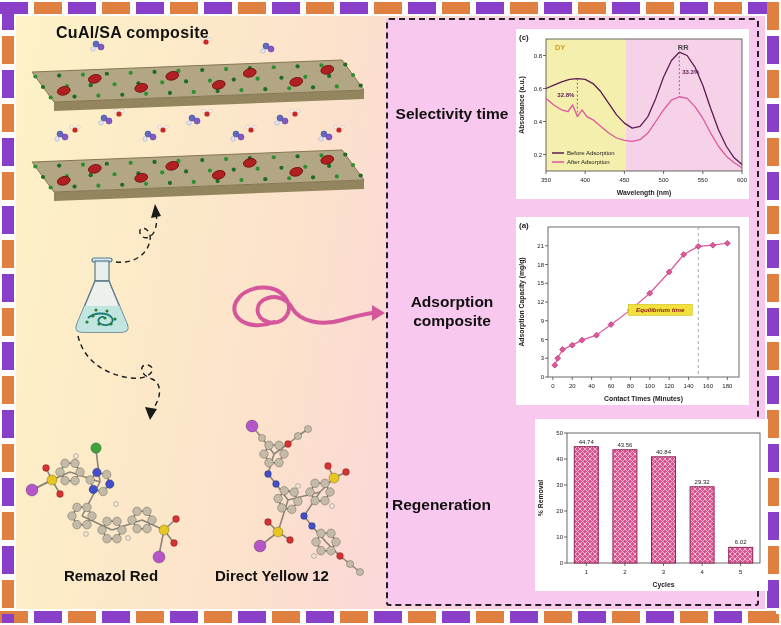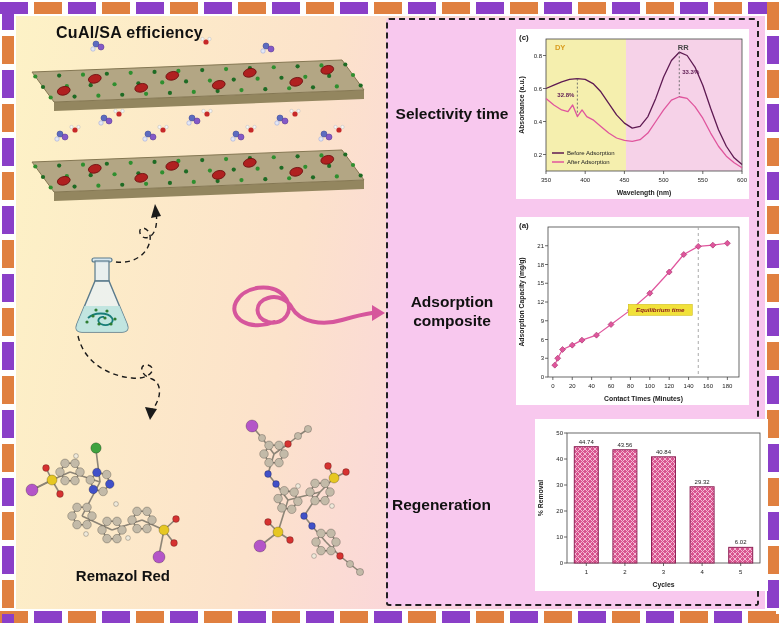--- a/index.html
+++ b/index.html
@@ -14,21 +14,21 @@
   .strip.v{top:2px;bottom:2px;width:12px;
     background:repeating-linear-gradient(180deg,#8a3fc8 0 28px,transparent 28px 34px,#e08040 34px 62px,transparent 62px 68px);}
   .strip.left{left:2px}
   .strip.right{right:2px;background:repeating-linear-gradient(180deg,#e08040 0 28px,transparent 28px 34px,#8a3fc8 34px 62px,transparent 62px 68px);}
 
   .content{position:absolute;left:16px;top:16px;width:749px;height:593px;
     background:linear-gradient(100deg,#fdf2c6 0%,#fce2cb 38%,#f9cde6 72%,#f8c5ee 100%);}
 
   .title{position:absolute;left:40px;top:8px;font-size:16px;font-weight:bold;color:#111;letter-spacing:.3px;}
   .mol-label{position:absolute;font-size:15px;font-weight:bold;color:#111;}
-  .mol-label.remazol{left:20px;top:551px;width:134px;text-align:right;}
+  .mol-label.remazol{left:28px;top:551px;width:134px;text-align:center;}
   .mol-label.dy{left:168px;top:551px;width:176px;text-align:center;}
 
   #illus{position:absolute;left:0;top:0;}
 
   .panel{position:absolute;left:370px;top:2px;width:373px;height:588px;box-sizing:border-box;
     background:#f8c8ee;border:2px dashed #222;border-radius:3px;}
   .row{display:flex;align-items:center;}
   .row1{margin-top:8px;height:172px;}
   .row2{margin-top:16px;height:190px;}
   .row3{margin-top:12px;height:174px;gap:40px;}
@@ -369,22 +369,23 @@
           <circle cx="296" cy="510" r="3.4" fill="#4150c8" stroke="#00000055" stroke-width="0.7"></circle>
           <circle cx="324" cy="540" r="3.4" fill="#d63230" stroke="#00000055" stroke-width="0.7"></circle>
           <circle cx="334" cy="548" r="3.6" fill="#c3baa8" stroke="#00000055" stroke-width="0.7"></circle>
           <circle cx="344" cy="556" r="3.6" fill="#c3baa8" stroke="#00000055" stroke-width="0.7"></circle>
           <circle cx="282" cy="470" r="2.4" fill="#efe9da" stroke="#00000055" stroke-width="0.7"></circle>
           <circle cx="316" cy="490" r="2.4" fill="#efe9da" stroke="#00000055" stroke-width="0.7"></circle>
           <circle cx="298" cy="540" r="2.4" fill="#efe9da" stroke="#00000055" stroke-width="0.7"></circle>
         </g>
     </svg>
 
-    <div class="title">CuAl/SA efficiency</div>
+    <div class="title">CuAl/SA composite</div>
     <div class="mol-label remazol">Remazol Red</div>
+    <div class="mol-label dy">Direct Yellow 12</div>
 
     <div class="panel">
       <div class="row row1">
         <div class="panel-label">Selectivity time</div>
         <div class="chart-box">
           <svg id="chart-c" class="chart" width="233" height="170">
               <rect x="0" y="0" width="233" height="170" fill="#fff"></rect>
               <rect x="30" y="10" width="79.96799999999999" height="132" fill="#f5efae"></rect>
               <text x="44.111999999999995" y="21" font-size="7.5" fill="#d89b1d" text-anchor="middle" font-weight="bold">DY</text>
               <rect x="109.96799999999999" y="10" width="116.03200000000001" height="132" fill="#f6d2e8"></rect>

